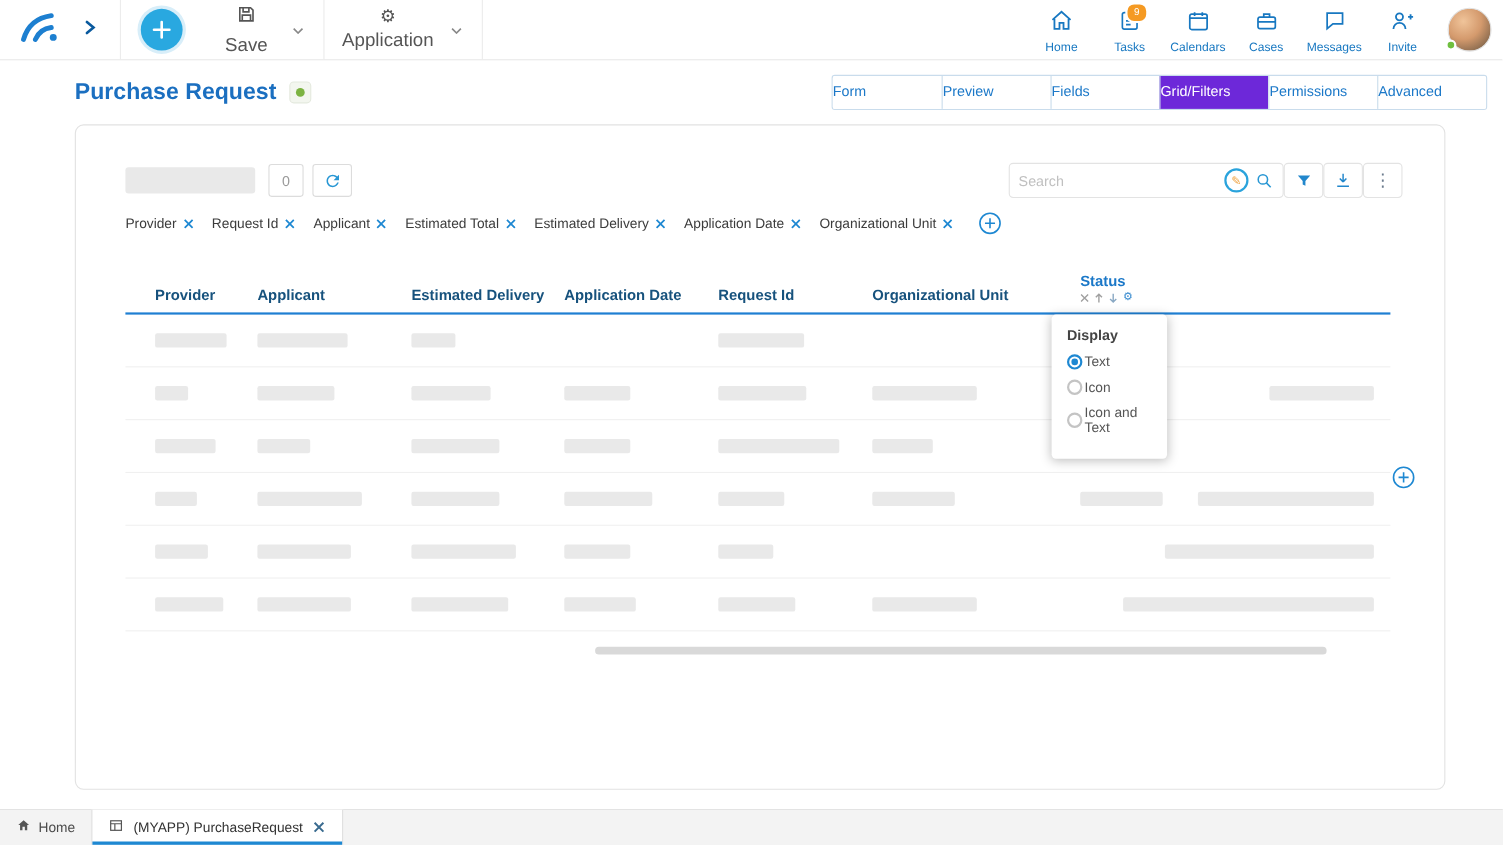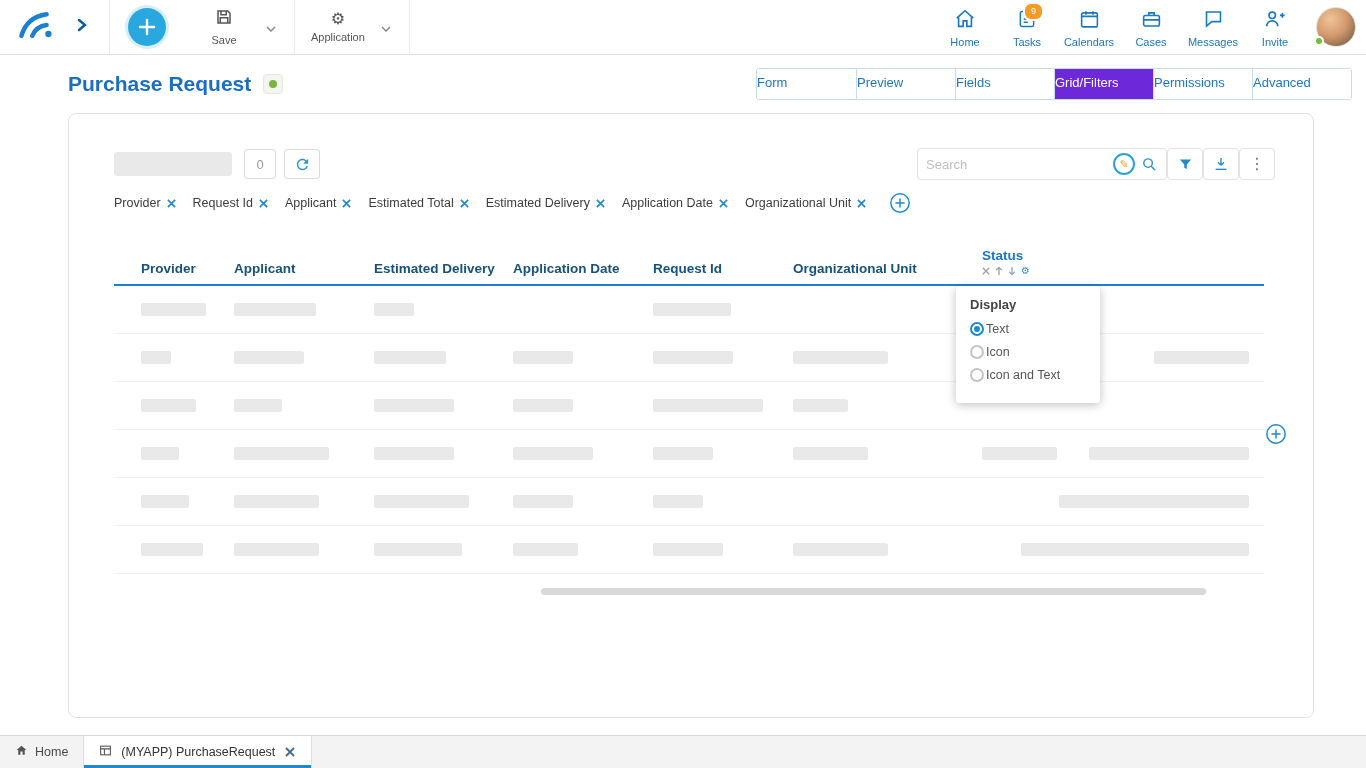--- a/index.html
+++ b/index.html
@@ -13,21 +13,21 @@
   .logo-area { width: 110px; display: flex; align-items: center; padding-left: 12px;
     gap: 20px; border-right: 1px solid #ececec; }
   .add-btn { width: 38px; height: 38px; border-radius: 50%; background: #29a8e0;
     border: none; color: #fff; display: flex; align-items: center; justify-content: center;
     margin: 8px 16px 0 18px; box-shadow: 0 0 0 3px #d8eef9; cursor: pointer; }
   .tool-group { display: flex; align-items: center; padding: 0 10px 0 16px;
     border-right: 1px solid #ececec; }
   .tool-group:first-of-type { border-left: 1px solid #ececec; }
   .tool-main { display: flex; flex-direction: column; align-items: center; gap: 4px;
     min-width: 52px; cursor: pointer; }
-  .tool-label { font-size: 11px; color: #555; }
+  .tool-label { font-size: 17px; color: #555; }
   .tool-caret { padding: 6px 8px; margin-left: 8px; cursor: pointer; }
   .topnav { margin-left: auto; display: flex; align-items: center; gap: 4px; padding-right: 4px; }
   .nav-item { width: 58px; display: flex; flex-direction: column; align-items: center;
     gap: 2px; cursor: pointer; position: relative; padding-top: 2px; }
   .nav-label { font-size: 11px; color: #1878c1; }
   .nav-badge { position: absolute; top: -4px; right: 12px; min-width: 15px; height: 15px;
     background: #f59a23; border-radius: 8px; color: #fff; font-size: 9px; line-height: 15px;
     text-align: center; border: 2px solid #fff; box-sizing: content-box; padding: 0 1px; }
   .avatar-wrap { position: relative; margin: 0 10px 0 8px; align-self: center; }
   .avatar { width: 40px; height: 40px; border-radius: 50%; cursor: pointer;
@@ -96,21 +96,21 @@
   .mini-icons .mi { display: inline-flex; cursor: pointer; }
   .mini-gear { font-size: 10px; color: #3c8dd0; line-height: 1; cursor: pointer; }
   .trow { height: 48px; align-items: center; border-bottom: 1px solid #f0f0f0;
     position: relative; }
   .bar { height: 13px; background: #e9e9e9; border-radius: 2px; }
   .bar-right { position: absolute; right: 15px; top: 17px; }
   .hscroll { margin: 14px 0 0 427px; width: 665px; height: 7px; background: #d9d9d9;
     border-radius: 4px; cursor: pointer; }
 
   
-  .popover { position: absolute; left: 842px; top: 38px; width: 144px; background: #fff;
+  .popover { position: absolute; left: 842px; top: 38px; width: 105px; background: #fff;
     border-radius: 4px; box-shadow: 0 2px 10px rgba(0,0,0,0.25); padding: 11px 14px 12px;
     z-index: 5; }
   .pop-title { font-size: 13px; font-weight: bold; color: #444; margin-bottom: 10px; }
   .pop-opt { display: flex; align-items: center; gap: 2px; margin: 9px 0; font-size: 12.5px;
     color: #555; cursor: pointer; }
   .radio { width: 14px; height: 14px; border-radius: 50%; border: 2px solid #c4c4c4;
     flex: none; position: relative; }
   .radio.sel { border-color: #1e88d2; }
   .radio.sel::after { content: ""; position: absolute; inset: 2px; border-radius: 50%;
     background: #1e88d2; }

